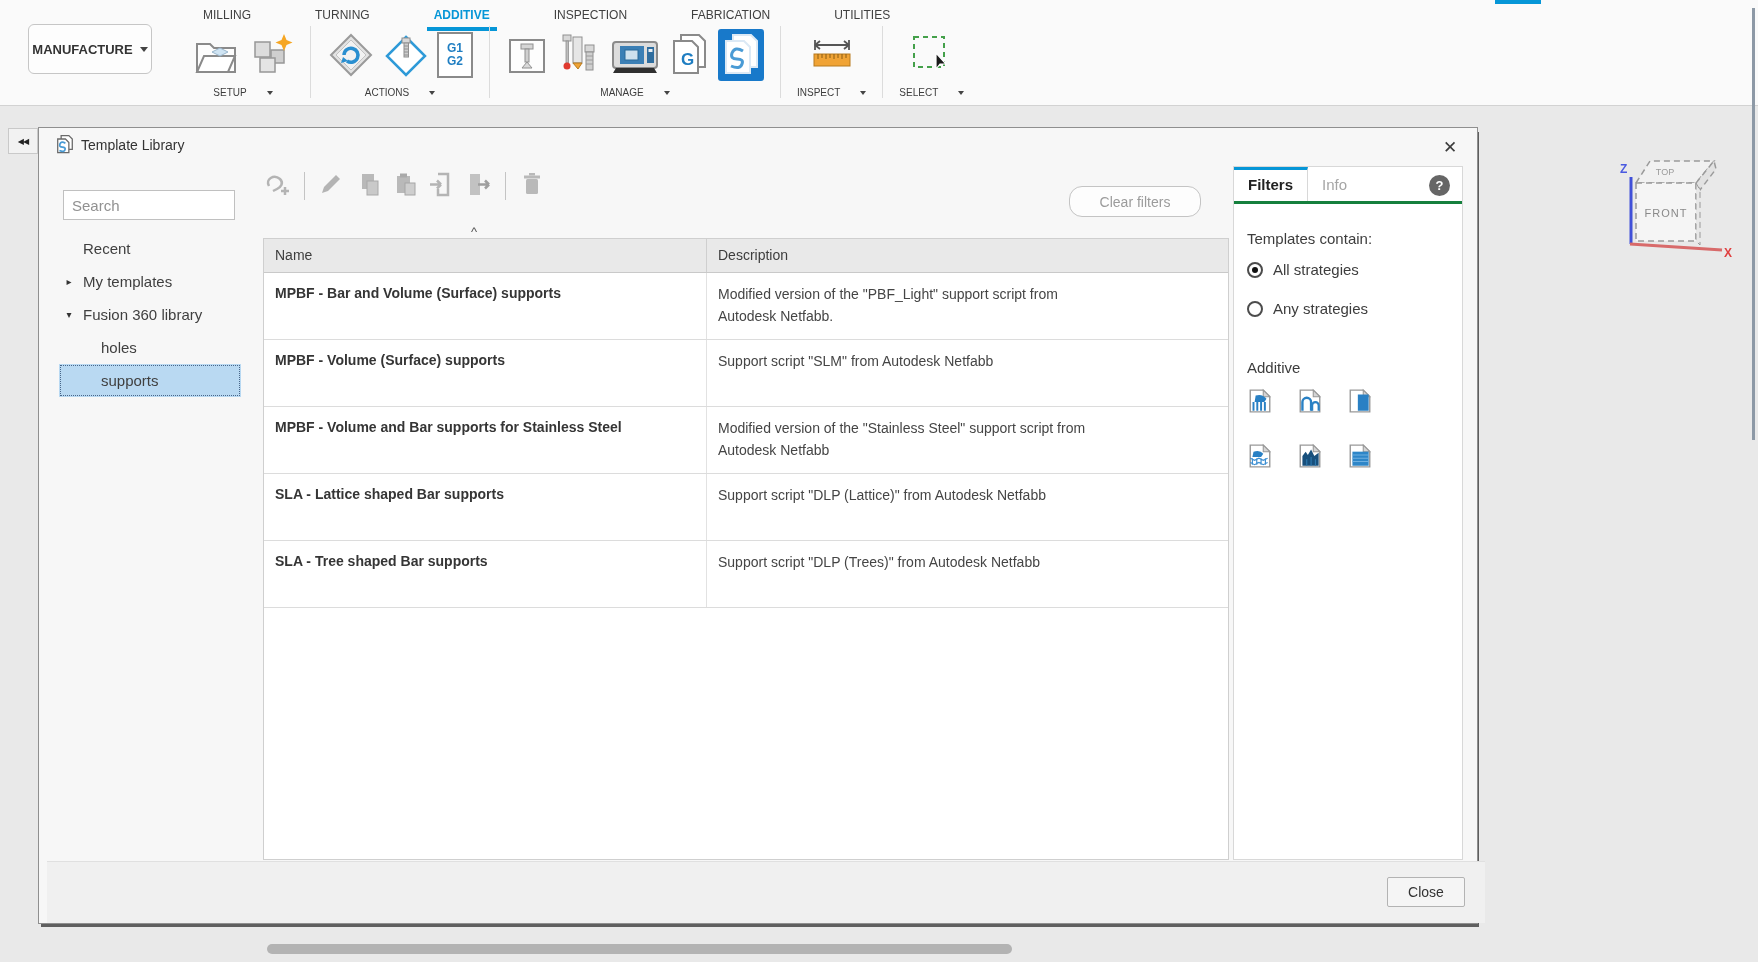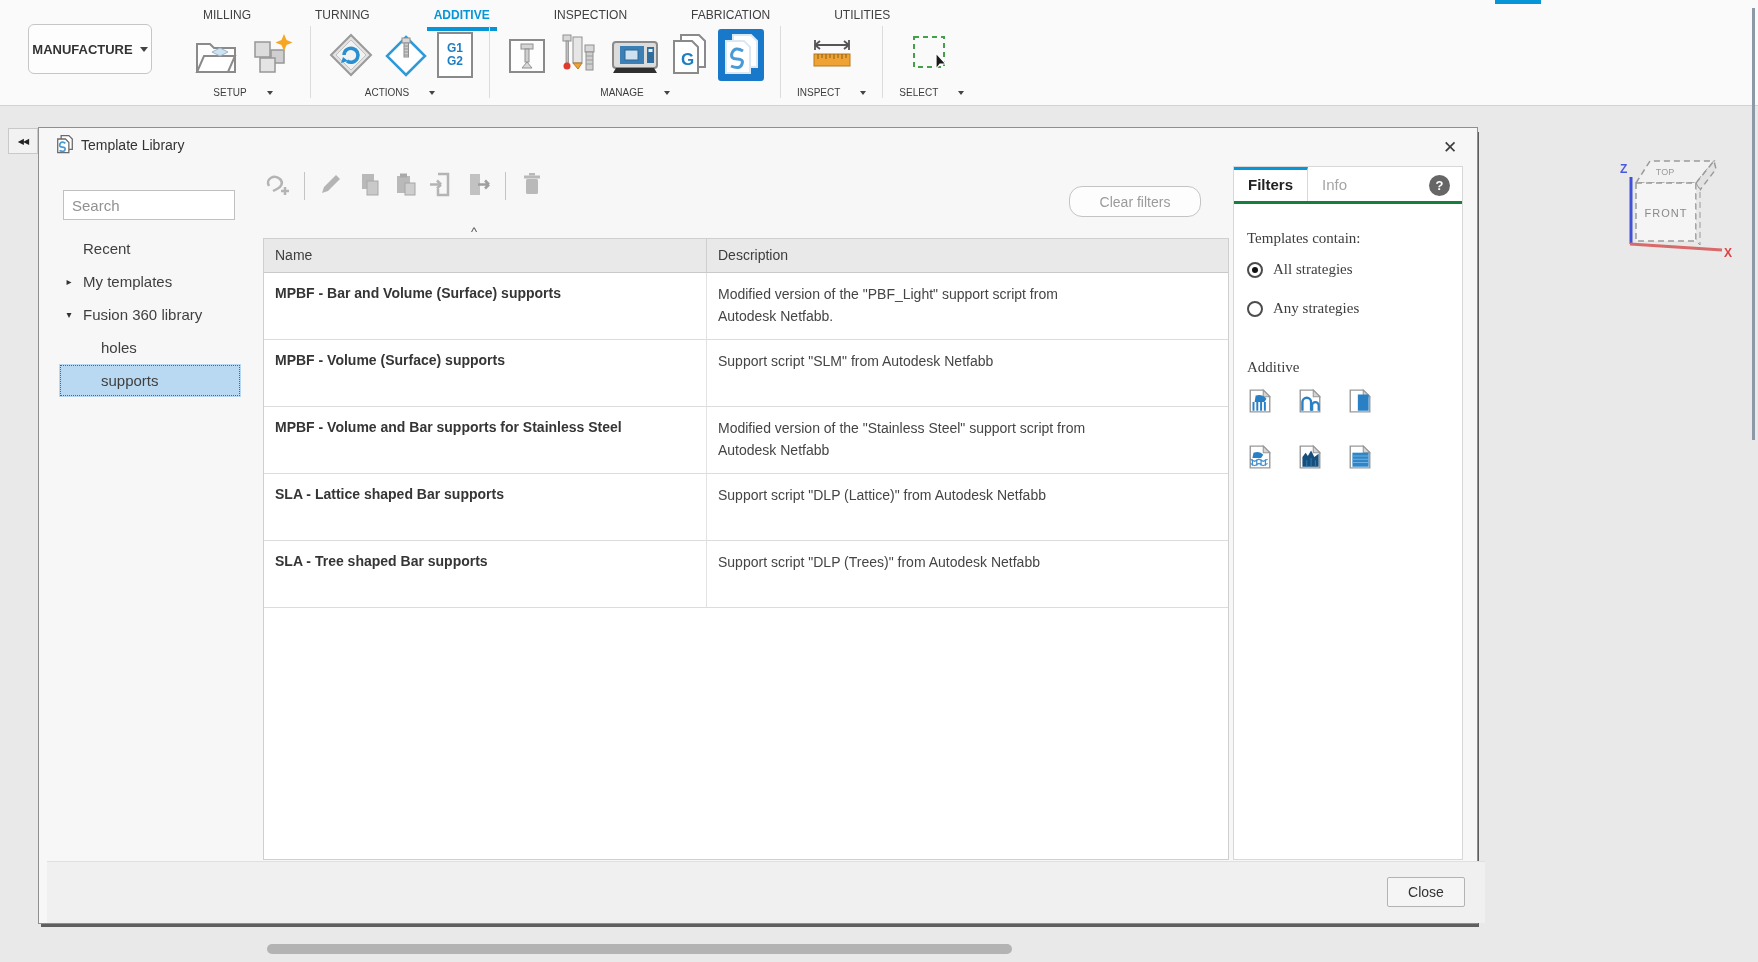--- a/index.html
+++ b/index.html
@@ -57,21 +57,21 @@
   .tbl-row .c2 span { display:block; max-width:395px; }
   .hscroll { position:absolute; left:228px; top:816px; width:745px; height:10px; background:#b3b3b3; border-radius:5px; }
 
   
   .fpanel { position:absolute; left:1194px; top:38px; width:230px; height:694px; background:#fff; border:1px solid #d8d8d8; }
   .ftabs { position:relative; height:37px; border-bottom:3px solid #15803d; display:flex; }
   .ftab { padding:9px 14px 0 14px; font-size:15px; }
   .ftab.active { font-weight:bold; color:#222; border-top:3px solid #0696d7; border-right:1px solid #d8d8d8; padding-top:6px; background:#fff; }
   .ftab.inactive { color:#a5a5a5; }
   .help-btn { position:absolute; right:12px; top:8px; width:21px; height:21px; border-radius:50%; background:#666; color:#fff; font-size:13px; font-weight:bold; display:flex; align-items:center; justify-content:center; }
-  .fbody { padding:26px 0 0 13px; font-size:15px; color:#3d3d3d;font-family:Liberation Serif, serif; }
+  .fbody { padding:26px 0 0 13px; font-size:15px; color:#3d3d3d; }
   .fopt { display:flex; align-items:center; gap:10px; margin-top:14px; }
   .radio { width:16px; height:16px; border:2px solid #4c4c4c; border-radius:50%; position:relative; flex:none; }
   .radio.checked::after { content:""; position:absolute; left:3px; top:3px; width:6px; height:6px; background:#111; border-radius:50%; }
   .fsection { margin-top:42px; font-size:15px; color:#3d3d3d; }
   .ficons { display:grid; grid-template-columns:repeat(3,50px); row-gap:26px; margin-top:12px; }
 
   
   .dlg-footer { position:absolute; left:8px; bottom:0; width:100%; height:62px; background:#f0f0f0; border-top:1px solid #e0e0e0; }
   .close-btn { position:absolute; right:20px; bottom:16px; width:78px; height:30px; background:#f5f5f5; border:1px solid #b3b3b3; border-radius:2px; font-size:14px; color:#333; display:flex; align-items:center; justify-content:center; }
 

